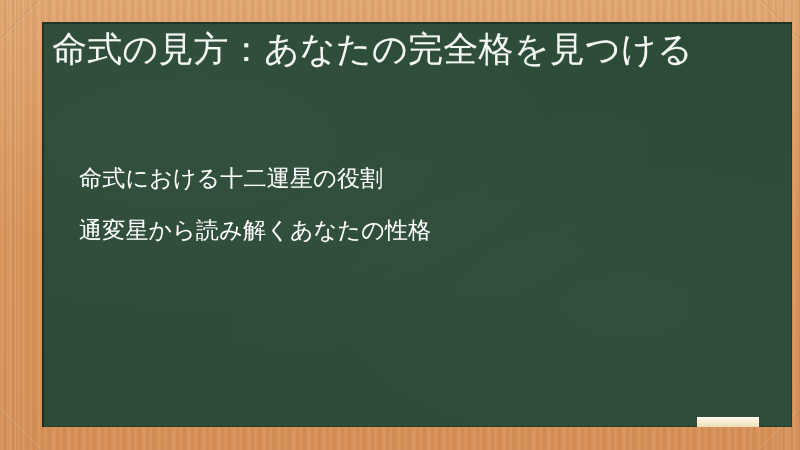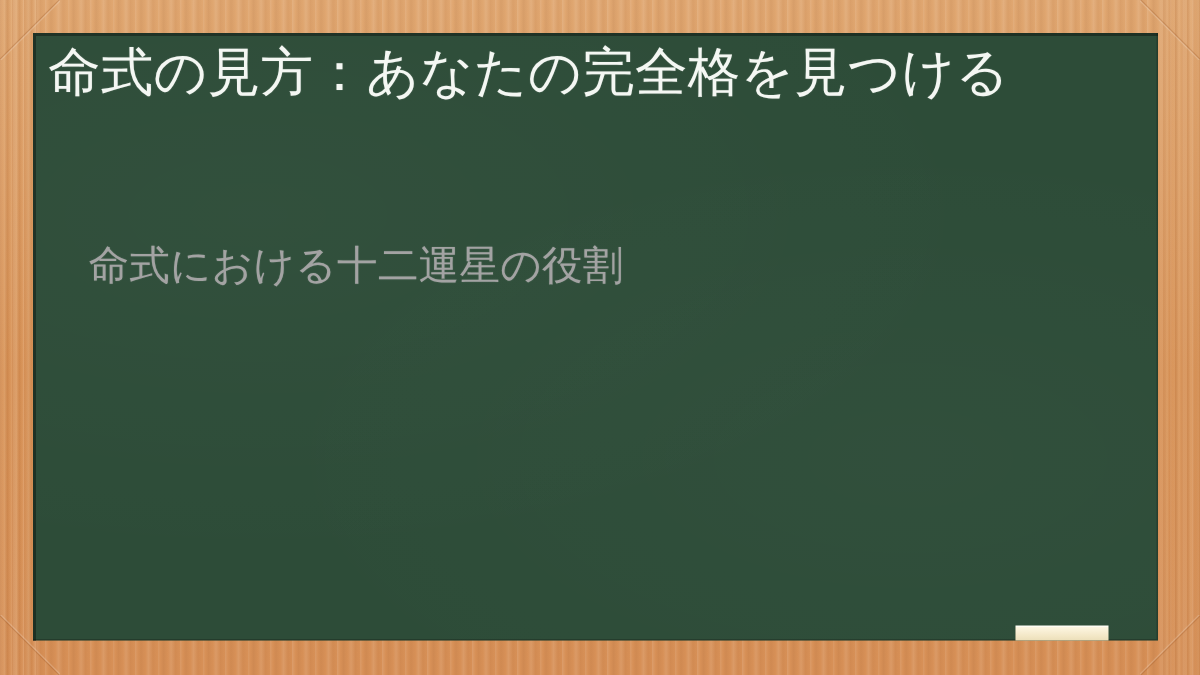--- a/index.html
+++ b/index.html
@@ -67,21 +67,21 @@
       rgba(255,226,190,0.10) 8px
     );
     pointer-events: none;
   }
   .rail-grain.left  { left: 0; }
   .rail-grain.right { right: 0; }
 
   
   #chalkboard {
     position: absolute;
-    left: 22px;
+    left: 42px;
     top: 22px;
     width: 750px;
     height: 405px;
     box-sizing: border-box;
     background: #2d4c38;
     box-shadow:
       inset 2px 2px 0 rgba(0,0,0,0.35),
       inset -1px -1px 0 rgba(0,0,0,0.20);
     overflow: hidden;
   }
@@ -124,23 +124,23 @@
   #board-topic-list {
     position: absolute;
     left: 32px;
     top: 130px;
     margin: 0;
     padding: 0;
     list-style: none;
     width: 690px;
   }
   #board-topic-list li {
-    font-size: 27px;
+    font-size: 23px;
     line-height: 52px;
-    color: #a3a3a3;
+    color: #ffffff;
     font-weight: 400;
     letter-spacing: 0.2px;
     text-shadow: 0 0 1px rgba(255,255,255,0.2);
     white-space: nowrap;
   }
 
   
   #chalk-stick {
     position: absolute;
     left: 650px;
@@ -165,20 +165,21 @@
   <div class="miter bl"></div>
   <div class="miter br"></div>
 
   <div id="chalkboard">
     <div id="board-content">
 
       <h1 id="board-title">命式の見方：あなたの完全格を見つける</h1>
 
       <ul id="board-topic-list">
         <li>命式における十二運星の役割</li>
+        <li>通変星から読み解くあなたの性格</li>
       </ul>
 
       <div id="chalk-stick"></div>
 
     </div>
   </div>
 
 </div>
 
 </body></html>

